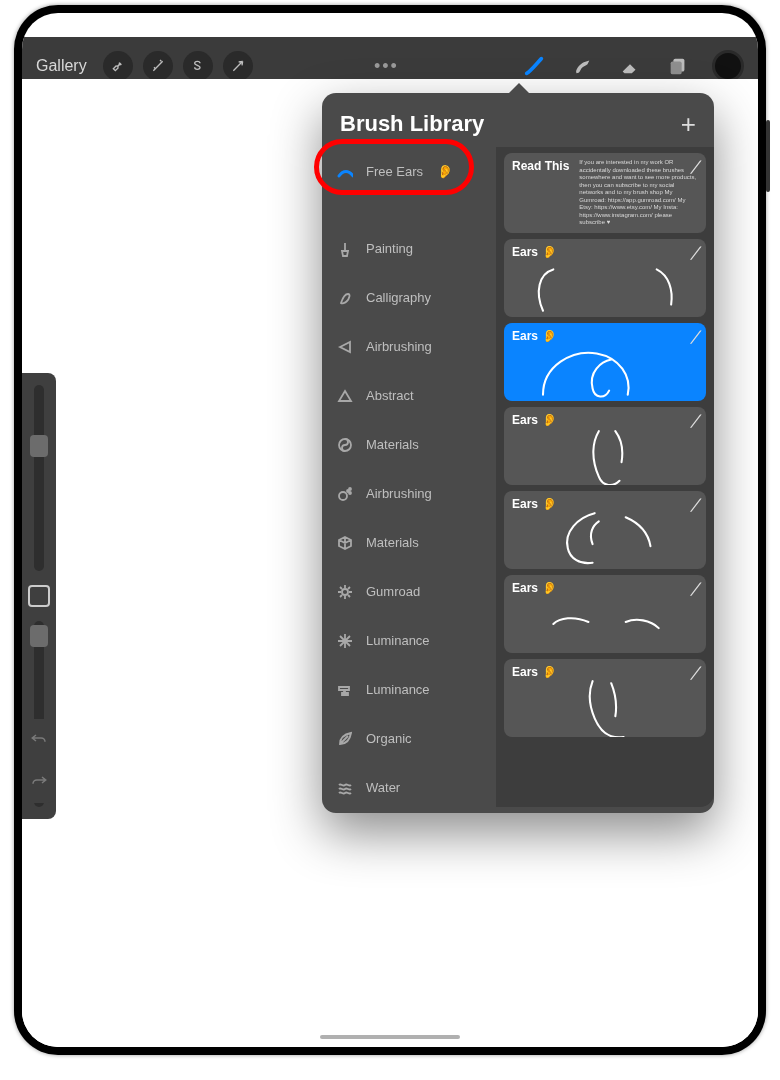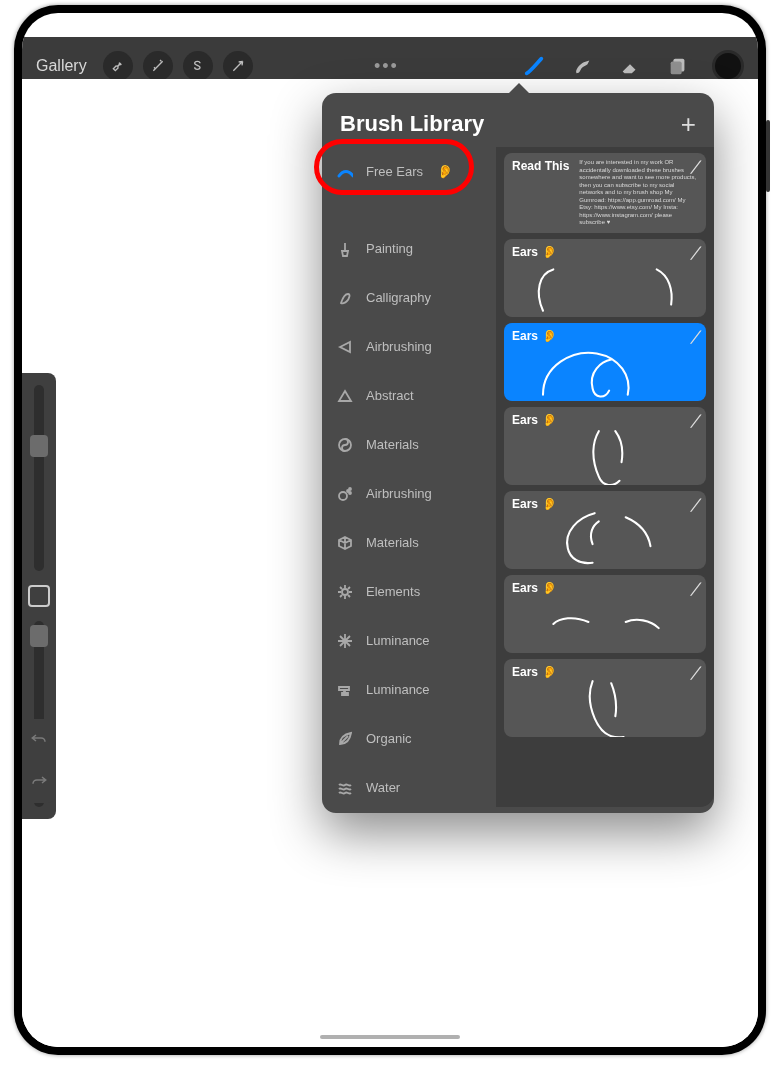--- a/index.html
+++ b/index.html
@@ -228,21 +228,21 @@
                 </span>
                 <span>Materials</span>
               </div>
               <div class="cat">
                 <span class="ci">
                   <svg viewBox="0 0 16 16">
                     <circle cx="8" cy="8" r="3"></circle>
                     <path d="M8 1v3M8 12v3M1 8h3M12 8h3M3 3l2 2M11 11l2 2M13 3l-2 2M5 11l-2 2"></path>
                   </svg>
                 </span>
-                <span>Elements</span>
+                <span>Gumroad</span>
               </div>
               <div class="cat">
                 <span class="ci">
                   <svg viewBox="0 0 16 16">
                     <path d="M8 1v14M1 8h14M3 3l10 10M13 3L3 13"></path>
                   </svg>
                 </span>
                 <span>Luminance</span>
               </div>
               <div class="cat">

